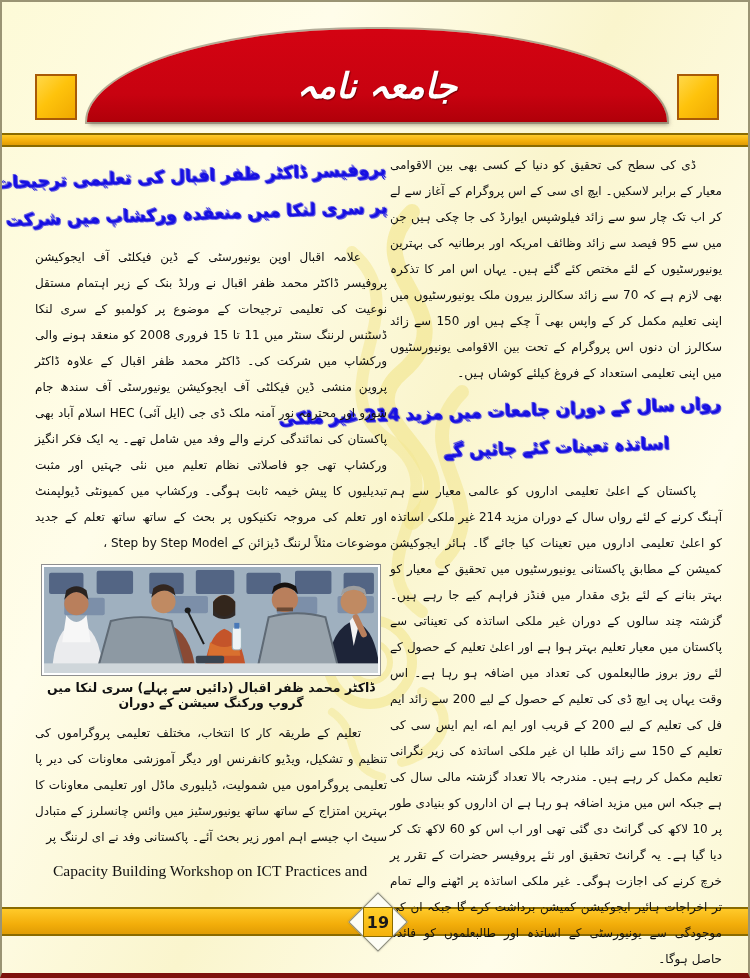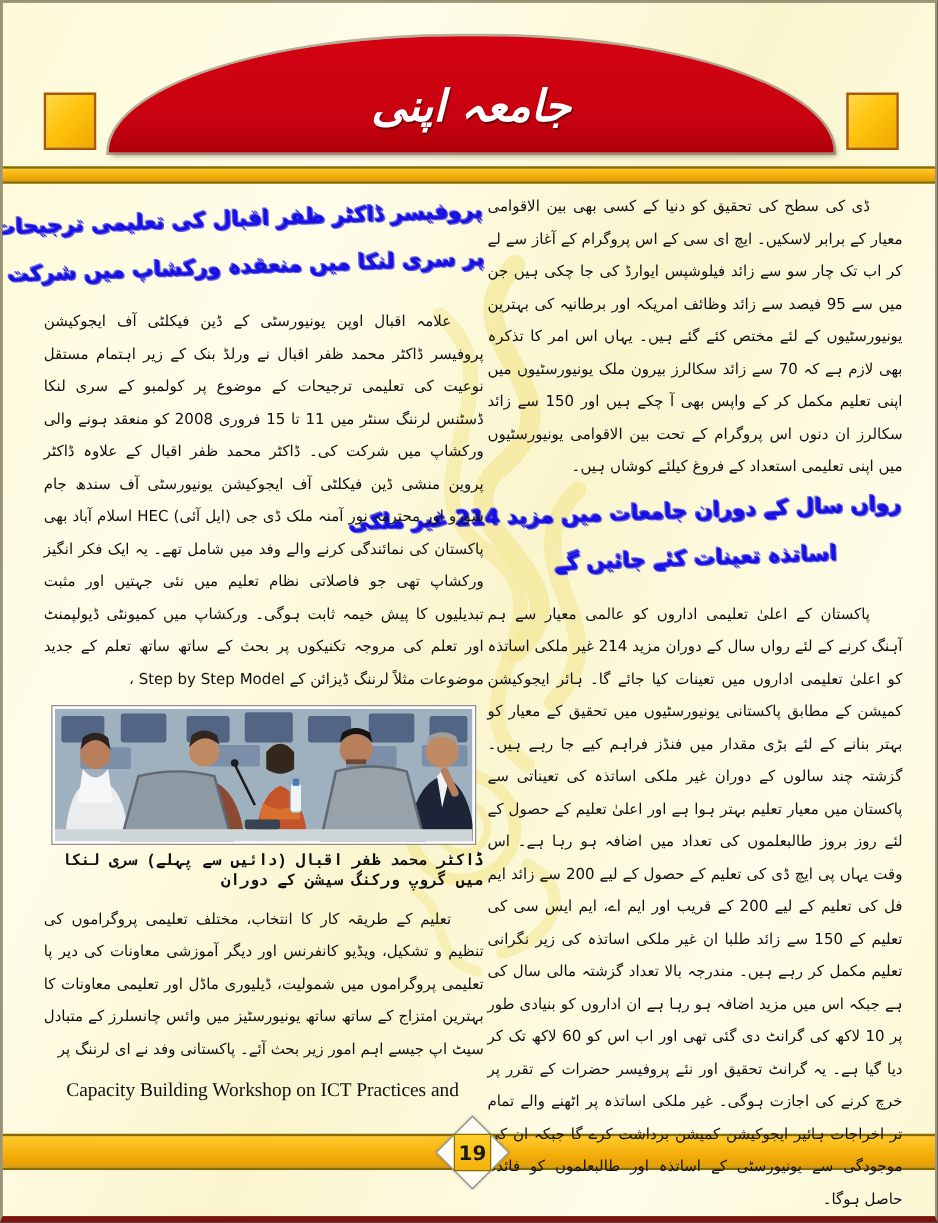--- a/index.html
+++ b/index.html
@@ -61,22 +61,22 @@
     margin:4px 0 12px 0;line-height:38px;
   }
   .headline .l1{font-size:17px;white-space:nowrap;}
   .headline .l2{font-size:17px;white-space:nowrap;}
   
   .photo-frame{
     margin:8px 6px 4px 6px;border:1px solid #8f8f8f;background:#fff;padding:2px;
   }
   .photo-frame svg{display:block;width:100%;height:106px;}
   .caption{
-    text-align:right;font-size:12.5px;font-weight:bold;color:#111;
-    margin:4px 0 10px 0;direction:rtl;font-family:Liberation Mono, monospace;
+    text-align:center;font-size:12.5px;font-weight:bold;color:#111;
+    margin:4px 0 10px 0;direction:rtl;
   }
   .english{
     direction:ltr;text-align:left;
     font-family:"Liberation Serif",serif;
     font-size:15.5px;line-height:34px;color:#111;
     margin:4px 0 4px 18px;
   }
   
   .diamond{
     position:absolute;left:355px;top:899px;width:40px;height:40px;
@@ -92,21 +92,21 @@
     display:flex;align-items:center;justify-content:center;
     font-size:16px;font-weight:bold;color:#1a1a1a;
   }
 </style>
 </head>
 <body>
 
 <div class="page">
 
   <div class="arch">
-    <div class="arch-title">جامعہ اپنی</div>
+    <div class="arch-title">جامعہ نامہ</div>
   </div>
   <div class="gold-square left"></div>
   <div class="gold-square right"></div>
   <div class="gold-bar top"></div>
 
   <div class="watermark">
     <svg viewBox="0 0 230 590" xmlns="http://www.w3.org/2000/svg">
       <g stroke="#f1e489" fill="none" stroke-linecap="round">
         <path d="M120 20 C60 80 180 120 110 180 C50 230 190 270 120 330" stroke-width="16" opacity=".75"></path>
         <path d="M60 60 C130 120 20 200 100 250 C170 300 60 370 130 420" stroke-width="12" opacity=".6"></path>

